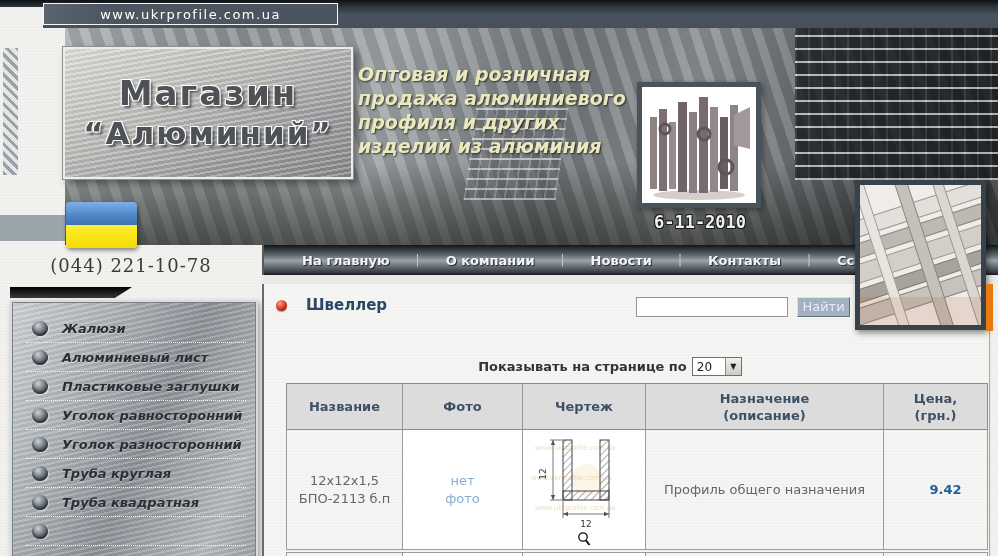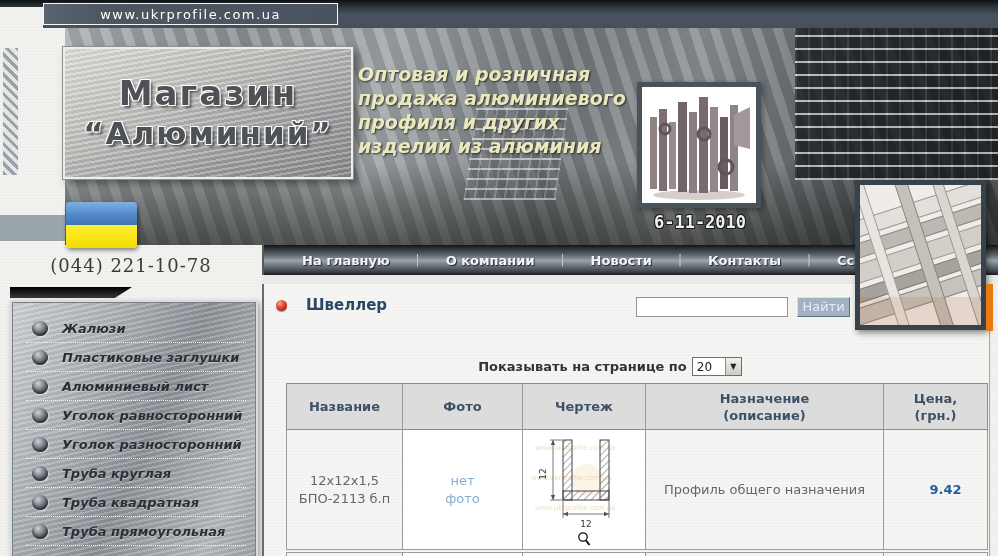--- a/index.html
+++ b/index.html
@@ -239,45 +239,44 @@
     <div class="phone">(044) 221-10-78</div>
     <div class="side-tab"></div>
     <div class="menu-panel">
       <ul class="menu-list">
         <li class="menu-item">
           <span class="bullet"></span>
           <span class="menu-label">Жалюзи</span>
           </li>
         <li class="menu-item">
           <span class="bullet"></span>
+          <span class="menu-label">Алюминиевый лист</span>
+          </li>
+        <li class="menu-item">
+          <span class="bullet"></span>
           <span class="menu-label">Пластиковые заглушки</span>
           </li>
         <li class="menu-item">
           <span class="bullet"></span>
-          <span class="menu-label">Алюминиевый лист</span>
-          </li>
-        <li class="menu-item">
-          <span class="bullet"></span>
           <span class="menu-label">Уголок равносторонний</span>
           </li>
         <li class="menu-item">
           <span class="bullet"></span>
           <span class="menu-label">Уголок разносторонний</span>
           </li>
         <li class="menu-item">
           <span class="bullet"></span>
           <span class="menu-label">Труба круглая</span>
           </li>
         <li class="menu-item">
           <span class="bullet"></span>
           <span class="menu-label">Труба квадратная</span>
           </li>
         <li class="menu-item">
           <span class="bullet"></span>
-          <span class="menu-label">Труба прямоугольная</span>
           </li>
       </ul>
     </div>
   </div>
 
   <div class="content brushed-white">
     <div class="title-row">
       <span class="red-bullet"></span>
       <span class="page-title">Швеллер</span>
       <input class="search-input" type="text" value="" style="">

